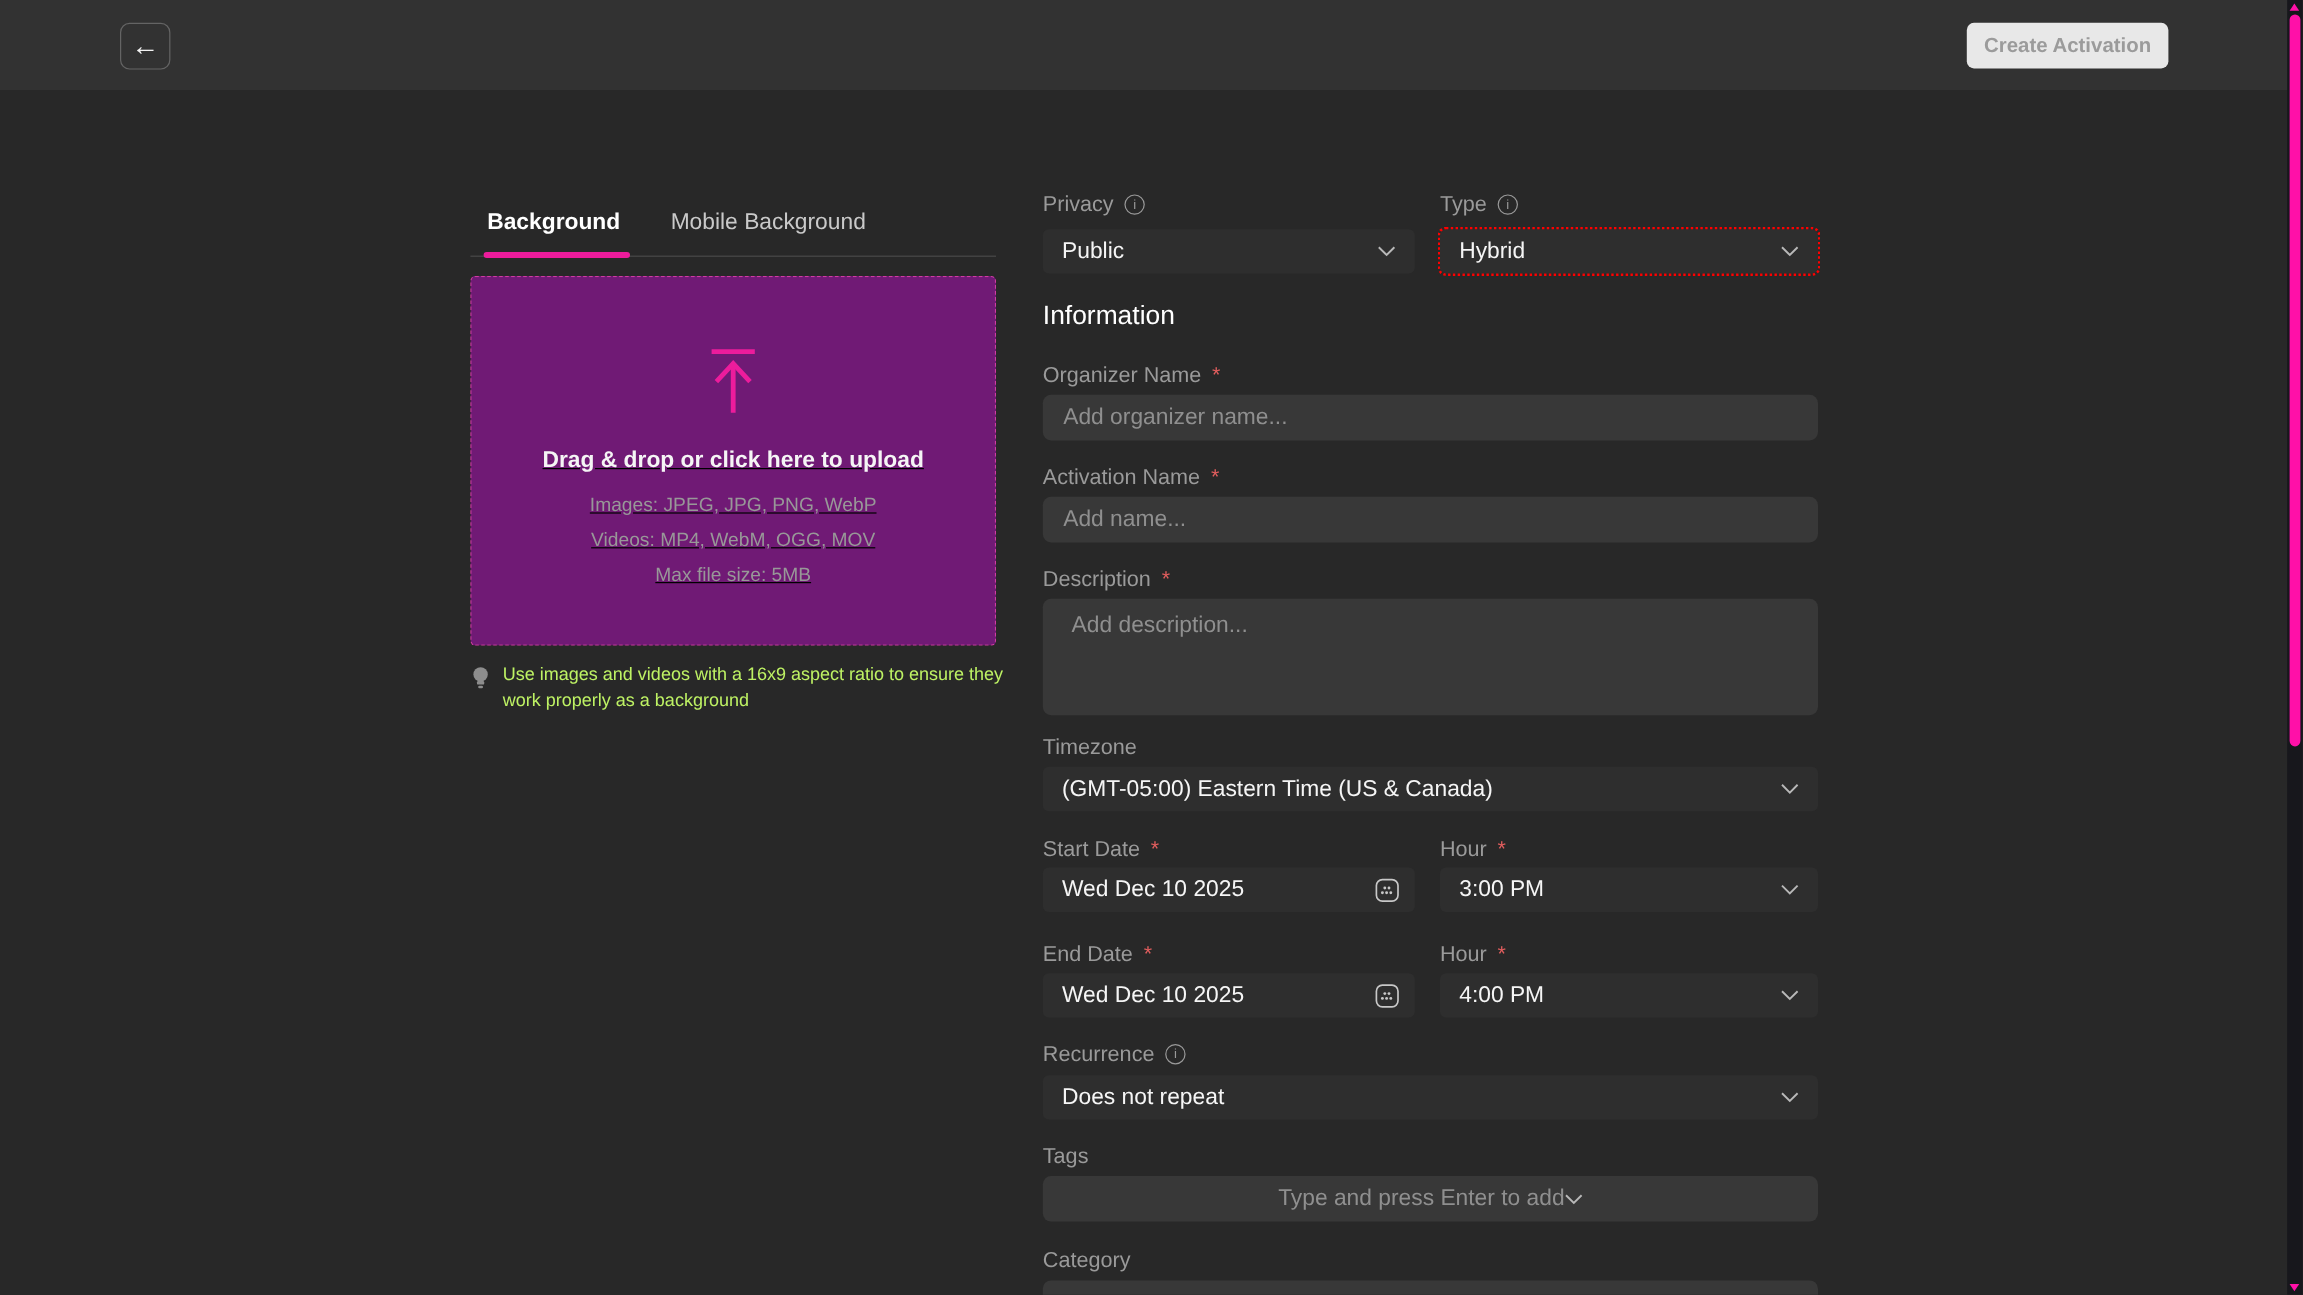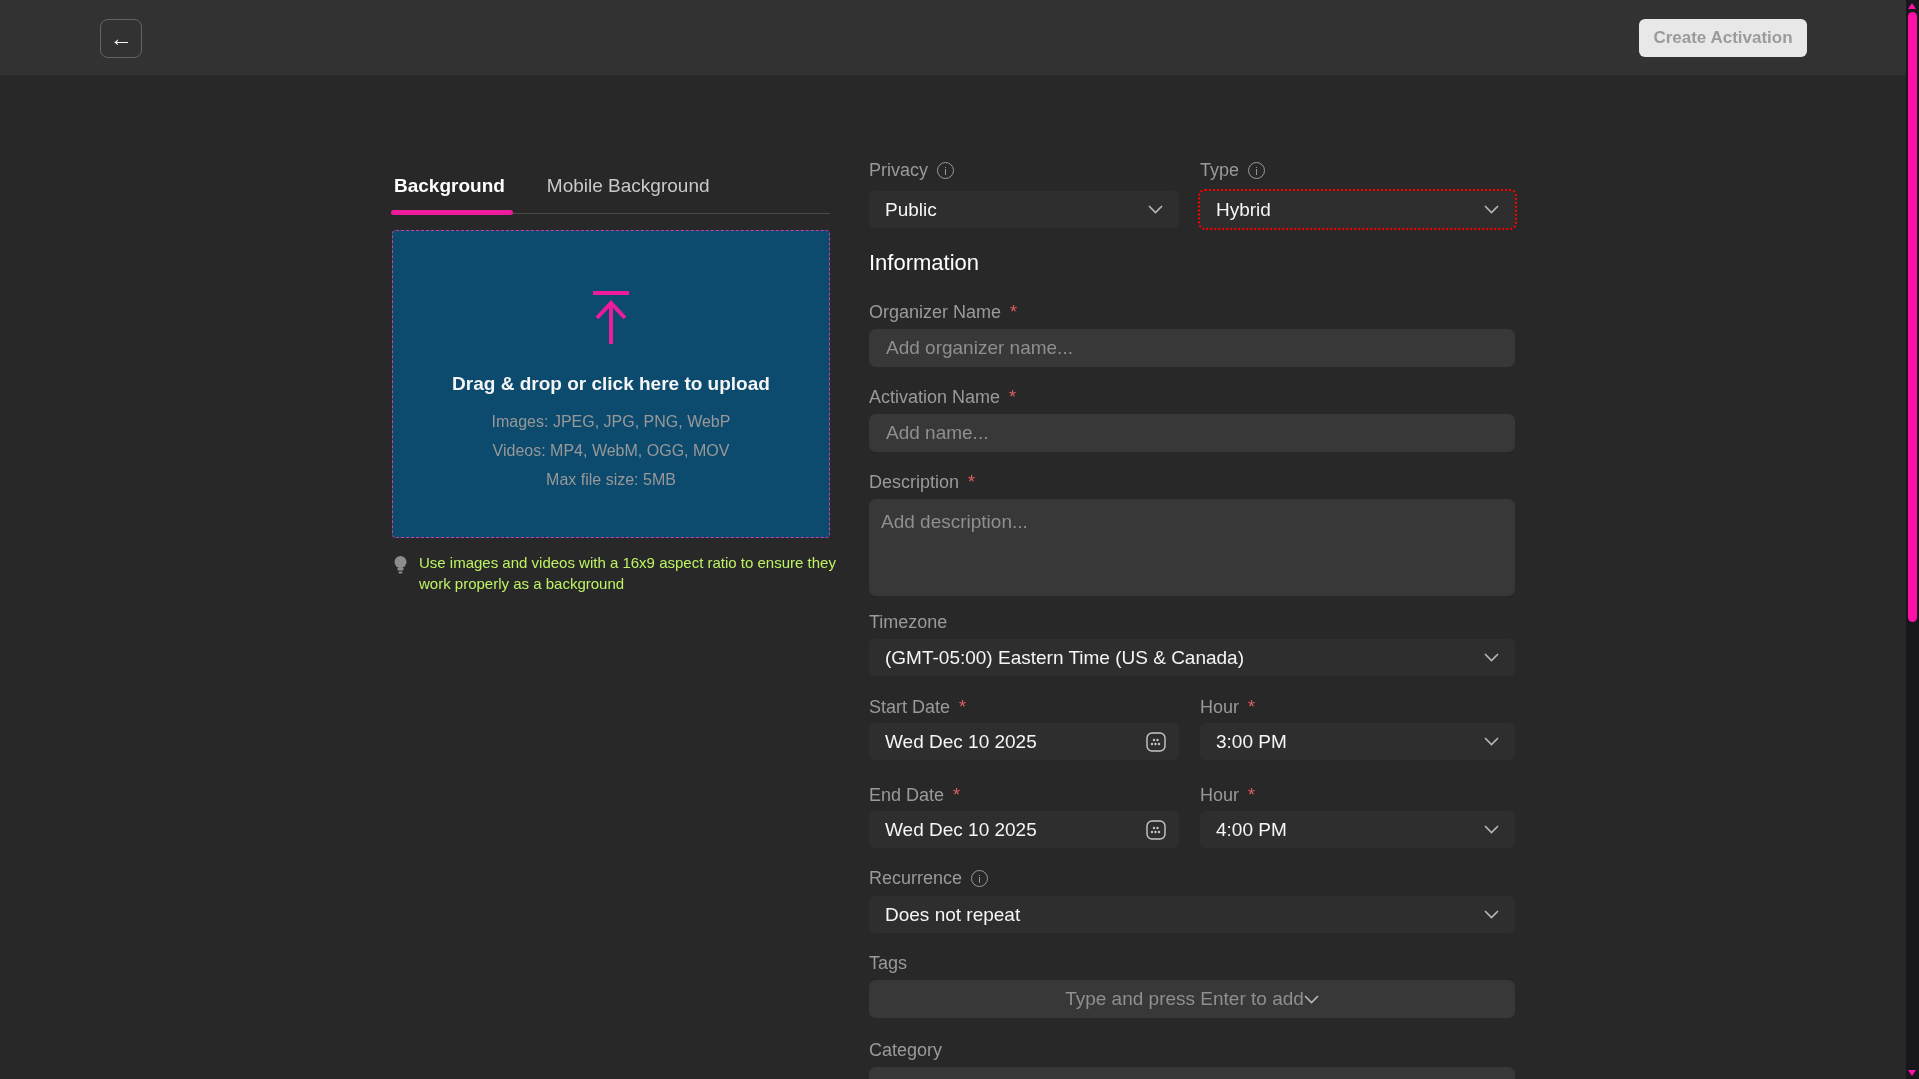--- a/index.html
+++ b/index.html
@@ -24,31 +24,31 @@
     background:#e8e8e8; border:none; border-radius:6px;
     color:#9b9b9b; font-size:17px; font-weight:700; cursor:default;
   }
 
   
   .tabs {
     position:absolute; left:392px; top:171px; width:438px;
     display:flex; gap:38px; border-bottom:1px solid #4a4a4a;
   }
   .tab { position:relative; padding:4px 2px 16px 2px; font-size:19px; color:#c9c9c9; cursor:pointer; }
-  .tab.active { color:#ffffff; font-weight:700; }
+  .tab.active { color:#ffffff; font-weight:700;margin-left:12px; }
   .tab.active .tab-underline {
     position:absolute; left:-1px; right:-6px; bottom:-2px; height:5px;
     background:#EC1C9C; border-radius:3px;
   }
 
   .upload-zone {
     position:absolute; left:392px; top:230px; width:438px; height:308px;
-    background:#0c4a6e; border:1px dashed #cf3da2; border-radius:4px;
+    background:#701a75; border:1px dashed #cf3da2; border-radius:4px;
     display:flex; flex-direction:column; align-items:center;
-    padding-top:58px; cursor:pointer;
+    padding-top:58px; cursor:pointer;text-decoration:underline;
   }
   .upload-arrow { margin-bottom:26px; }
   .upload-title { color:#f5f5f5; font-size:19px; font-weight:700; margin-bottom:18px; }
   .upload-sub { color:#989898; font-size:16px; margin-bottom:11px; }
 
   .hint {
     position:absolute; left:392px; top:552px; width:448px;
     display:flex; gap:10px; align-items:flex-start;
   }
   .hint-text { color:#bef264; font-size:15px; line-height:1.4; }
@@ -72,21 +72,21 @@
   }
   .select.red-focus { outline:2px dotted #ff0000; outline-offset:0px; }
   .txt-input {
     position:absolute; height:38px; width:646px; background:#383838;
     border:none; border-radius:7px; padding:13px 17px;
     color:#f0f0f0; font-size:19px; font-family:"Liberation Sans", sans-serif;
   }
   .txt-input::placeholder, .txt-area::placeholder { color:#8f8f8f; opacity:1; }
   .txt-area {
     position:absolute; width:646px; height:97px; background:#383838;
-    border:none; border-radius:7px; padding:12px 12px; resize:none;
+    border:none; border-radius:7px; padding:12px 24px; resize:none;
     color:#f0f0f0; font-size:19px; font-family:"Liberation Sans", sans-serif;
   }
   .section-title { position:absolute; color:#ffffff; font-size:22px; font-weight:400; }
   .date-field {
     position:absolute; height:37px; background:#2e2e2e; border-radius:5px;
     display:flex; align-items:center; justify-content:space-between;
     padding:0 11px 0 16px; color:#f5f5f5; font-size:19px; cursor:pointer;
   }
   .tags-field {
     position:absolute; height:38px; width:646px; background:#383838; border-radius:7px;

